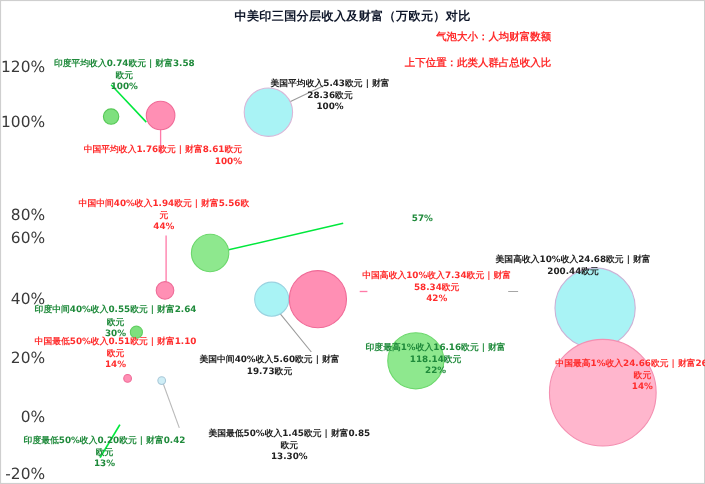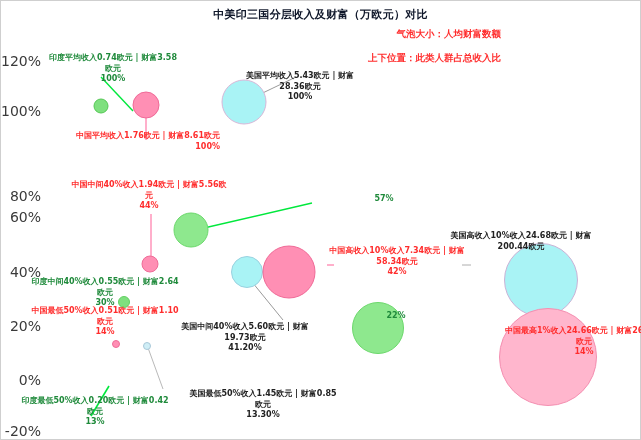--- a/index.html
+++ b/index.html
@@ -153,38 +153,38 @@
       <span class="pct">14%</span>
     </div>
 
     <div class="lbl c-green" style="left:94px;top:395px;width:148px;">
       <span class="main">印度最低50%收入0.20欧元 | 财富0.42欧元</span>
       <span class="pct">13%</span>
     </div>
 
     <div class="lbl c-dark" style="left:244px;top:321px;width:148px;">
       <span class="main">美国中间40%收入5.60欧元 | 财富19.73欧元</span>
-      <span class="pct">41.20%</span>
     </div>
 
     <div class="lbl c-dark" style="left:262px;top:388px;width:155px;">
       <span class="main">美国最低50%收入1.45欧元 | 财富0.85欧元</span>
       <span class="pct">13.30%</span>
     </div>
 
     <div class="lbl c-green" style="left:383px;top:193px;width:162px;">
       <span class="pct">57%</span>
     </div>
 
     <div class="lbl c-red" style="left:396px;top:245px;width:152px;">
       <span class="main">中国高收入10%收入7.34欧元 | 财富58.34欧元</span>
       <span class="pct">42%</span>
     </div>
 
     <div class="lbl c-green" style="left:395px;top:310px;width:140px;">
+      <span class="main">印度最高1%收入16.16欧元 | 财富118.14欧元</span>
       <span class="pct">22%</span>
     </div>
 
     <div class="lbl c-dark" style="left:520px;top:230px;width:150px;">
       <span class="main">美国高收入10%收入24.68欧元 | 财富200.44欧元</span>
     </div>
 
     <div class="lbl c-red" style="left:548px;top:325px;width:160px;margin-left:35px;">
       <span class="main">中国最高1%收入24.66欧元 | 财富262.13欧元</span>
       <span class="pct">14%</span>

